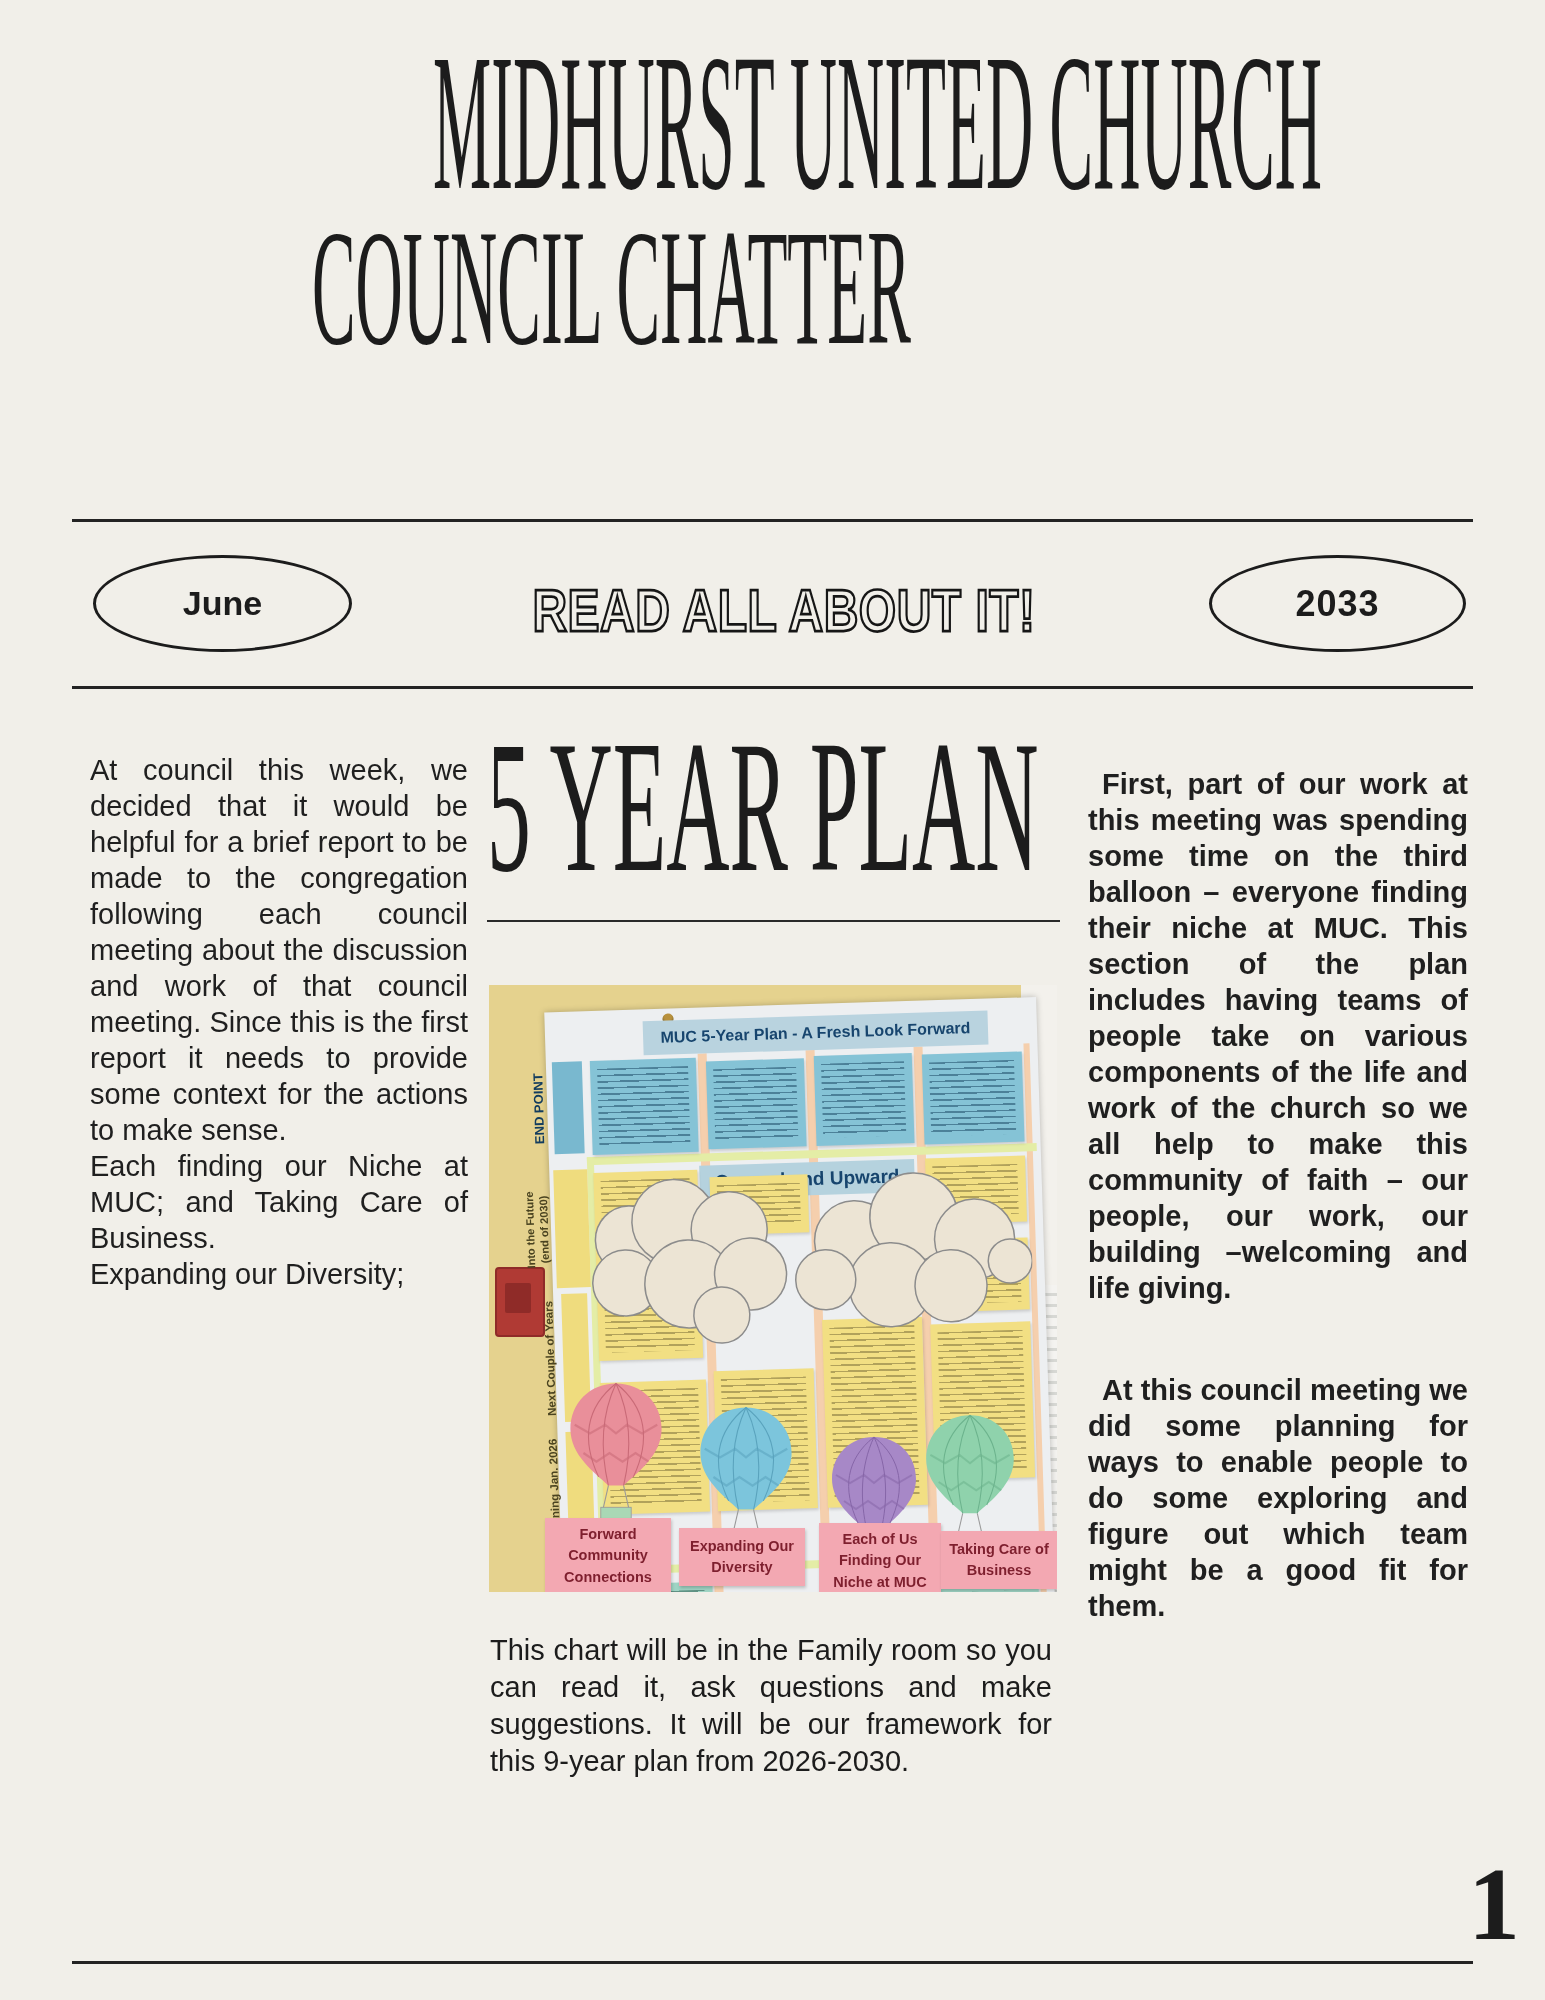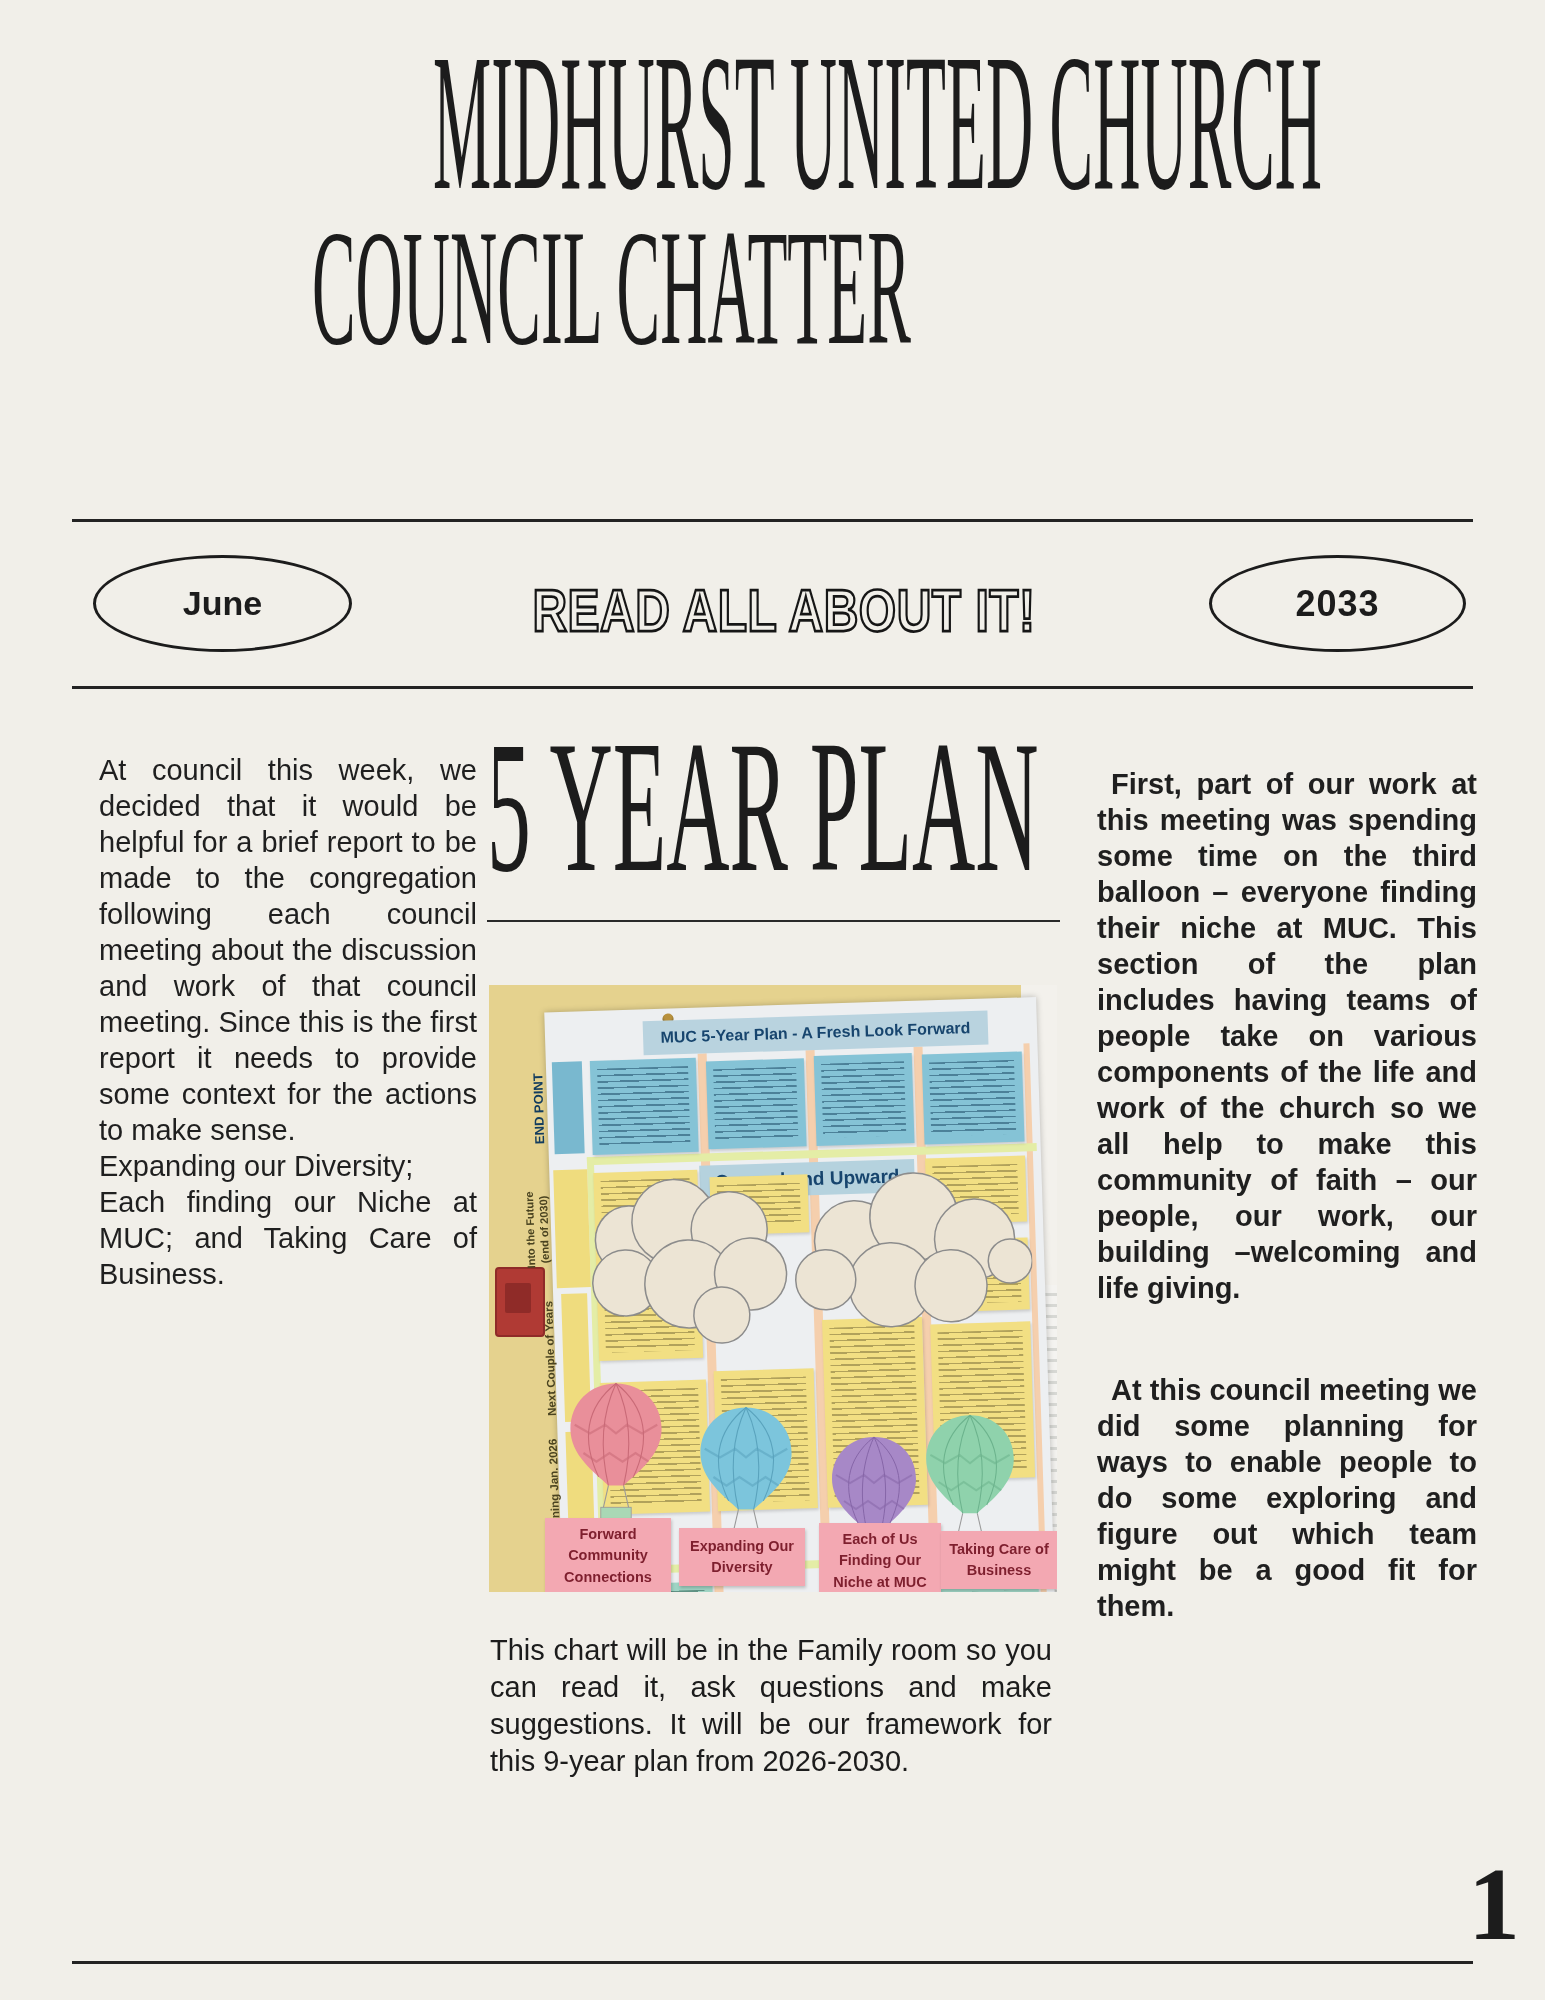--- a/index.html
+++ b/index.html
@@ -13,21 +13,21 @@
   .m2 span{transform:scale(0.545,1.38);}
   
   .rule{position:absolute;left:72px;width:1401px;border-top:3px solid #232323;}
   
   .oval{position:absolute;border:3px solid #1c1c1c;border-radius:50%;
         display:flex;align-items:center;justify-content:center;font-weight:bold;}
   .slogan{position:absolute;left:524px;top:576px;width:520px;text-align:center;
         font-weight:bold;font-size:48px;letter-spacing:0.5px;color:transparent;
         -webkit-text-stroke:2.2px #161616;transform:scaleY(1.25);transform-origin:50% 0;white-space:nowrap;}
   
-  .col{position:absolute;font-size:29px;line-height:36px;text-align:justify;color:#1f1f1f;margin-left:9px;}
+  .col{position:absolute;font-size:29px;line-height:36px;text-align:justify;color:#1f1f1f;}
   .col p{margin:0;}
   .col-left{left:90px;top:752px;width:378px;}
   .col-right{left:1088px;top:766px;width:380px;font-weight:bold;}
   .col-right p{text-indent:14px;}
   .gap-lg{margin-top:68px !important;}
   .gap-md{margin-top:66px !important;}
   
   .headline{position:absolute;left:487px;top:712px;white-space:nowrap;}
   .headline span{display:inline-block;font-family:"Liberation Serif",serif;font-size:120px;
         line-height:1;transform:scale(0.73,1.58);transform-origin:0 0;}
@@ -89,22 +89,22 @@
   </div>
 <div class="slogan">READ ALL ABOUT IT!</div>
 <div class="oval" style="left:1209px;top:555px;width:251px;height:91px;font-size:36px;letter-spacing:1px;">
     <span>2033</span>
   </div>
 
 <div class="rule" style="top:686px"></div>
 
 <div class="col col-left">
   <p>At council this week, we decided that it would be helpful for a brief report to be made to the congregation following each council meeting about the discussion and work of that council meeting. Since this is the first report it needs to provide some context for the actions to make sense.</p>
+  <p>Each finding our Niche at MUC; and Taking Care of Business.</p>
   <p>Expanding our Diversity;</p>
-  <p>Each finding our Niche at MUC; and Taking Care of Business.</p>
 </div>
 
 <div class="headline"><span>5 YEAR PLAN</span></div>
 <div class="head-rule"></div>
 
 <div class="photo">
   <div class="wallR"></div>
   <div class="blinds"></div>
   <div class="firealarm"></div>
 

